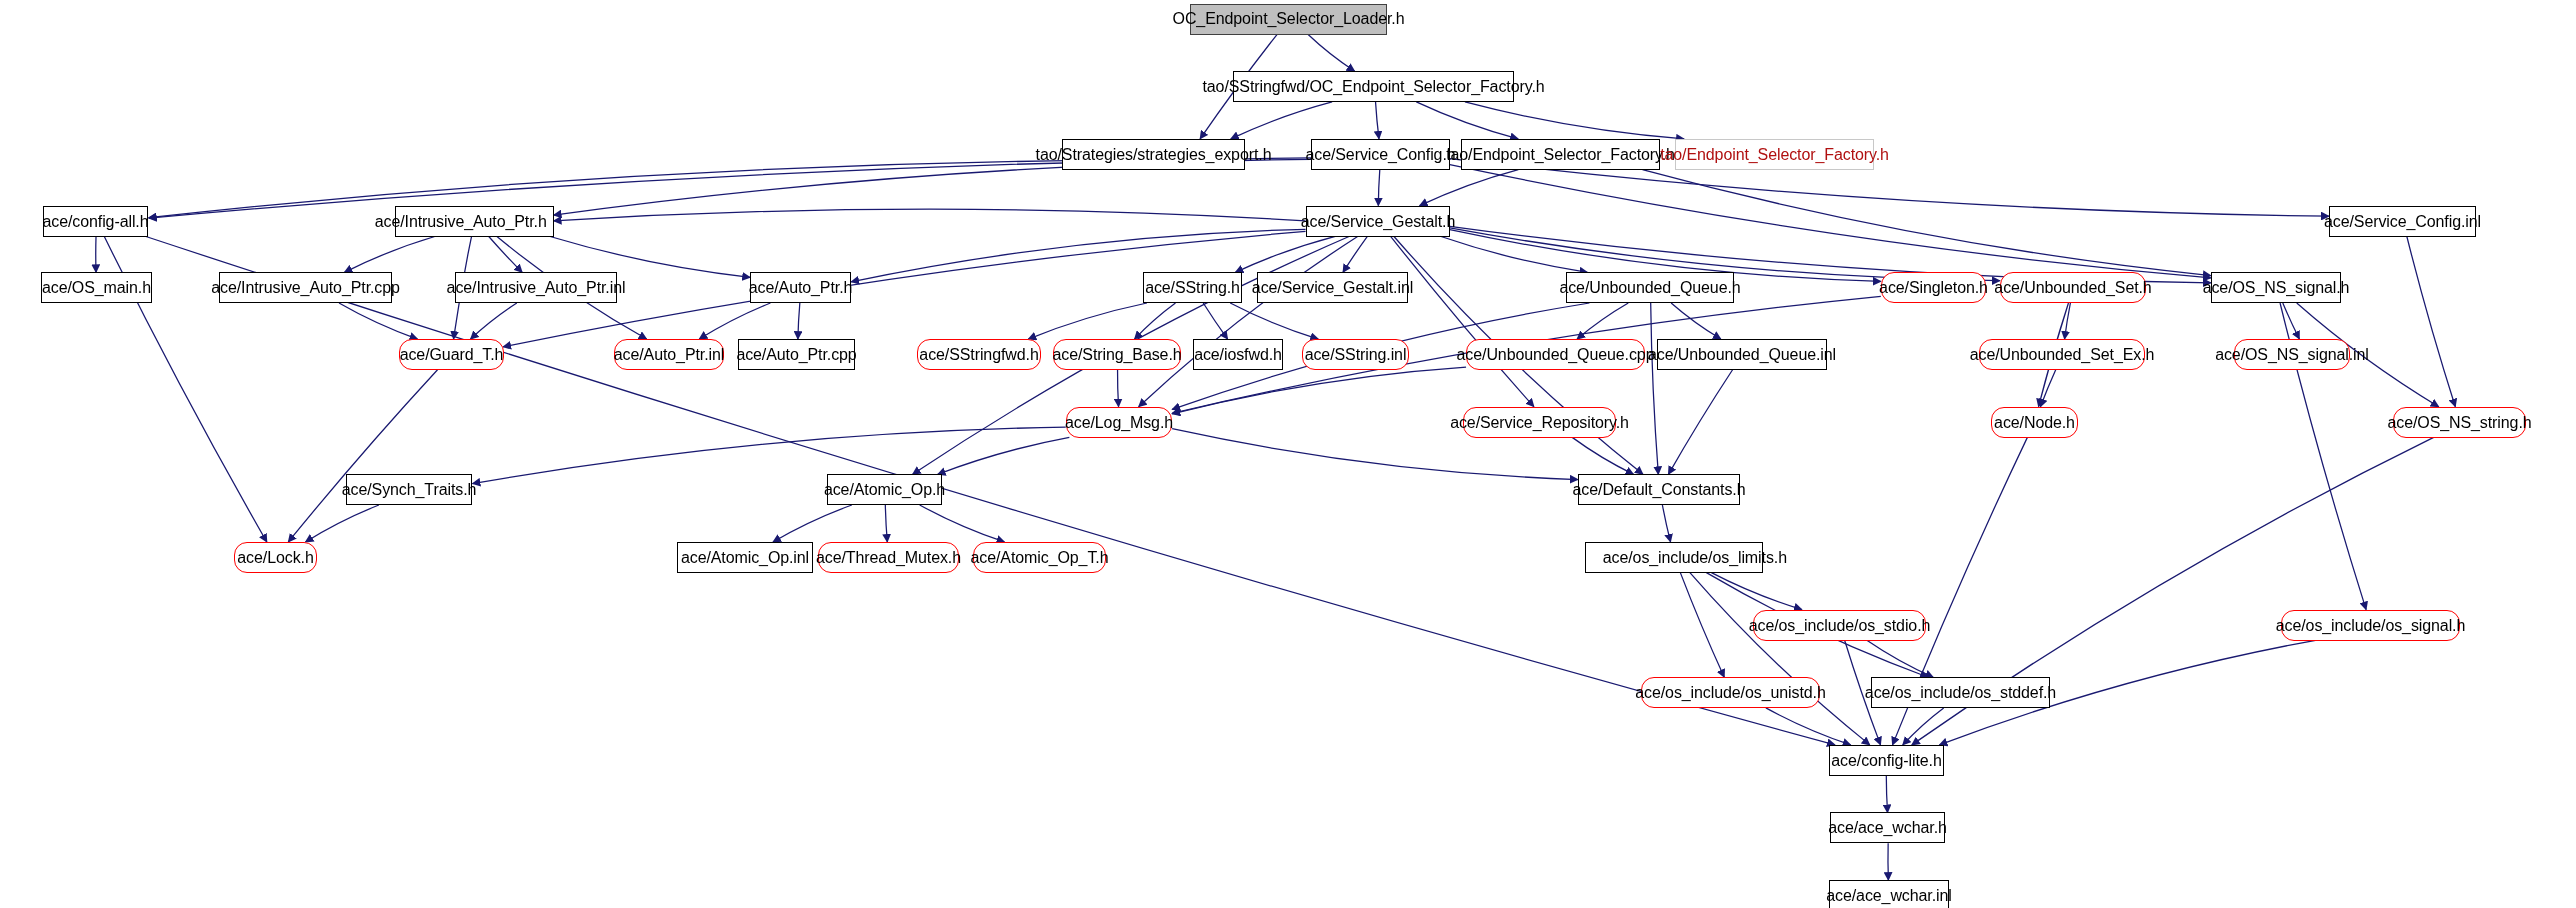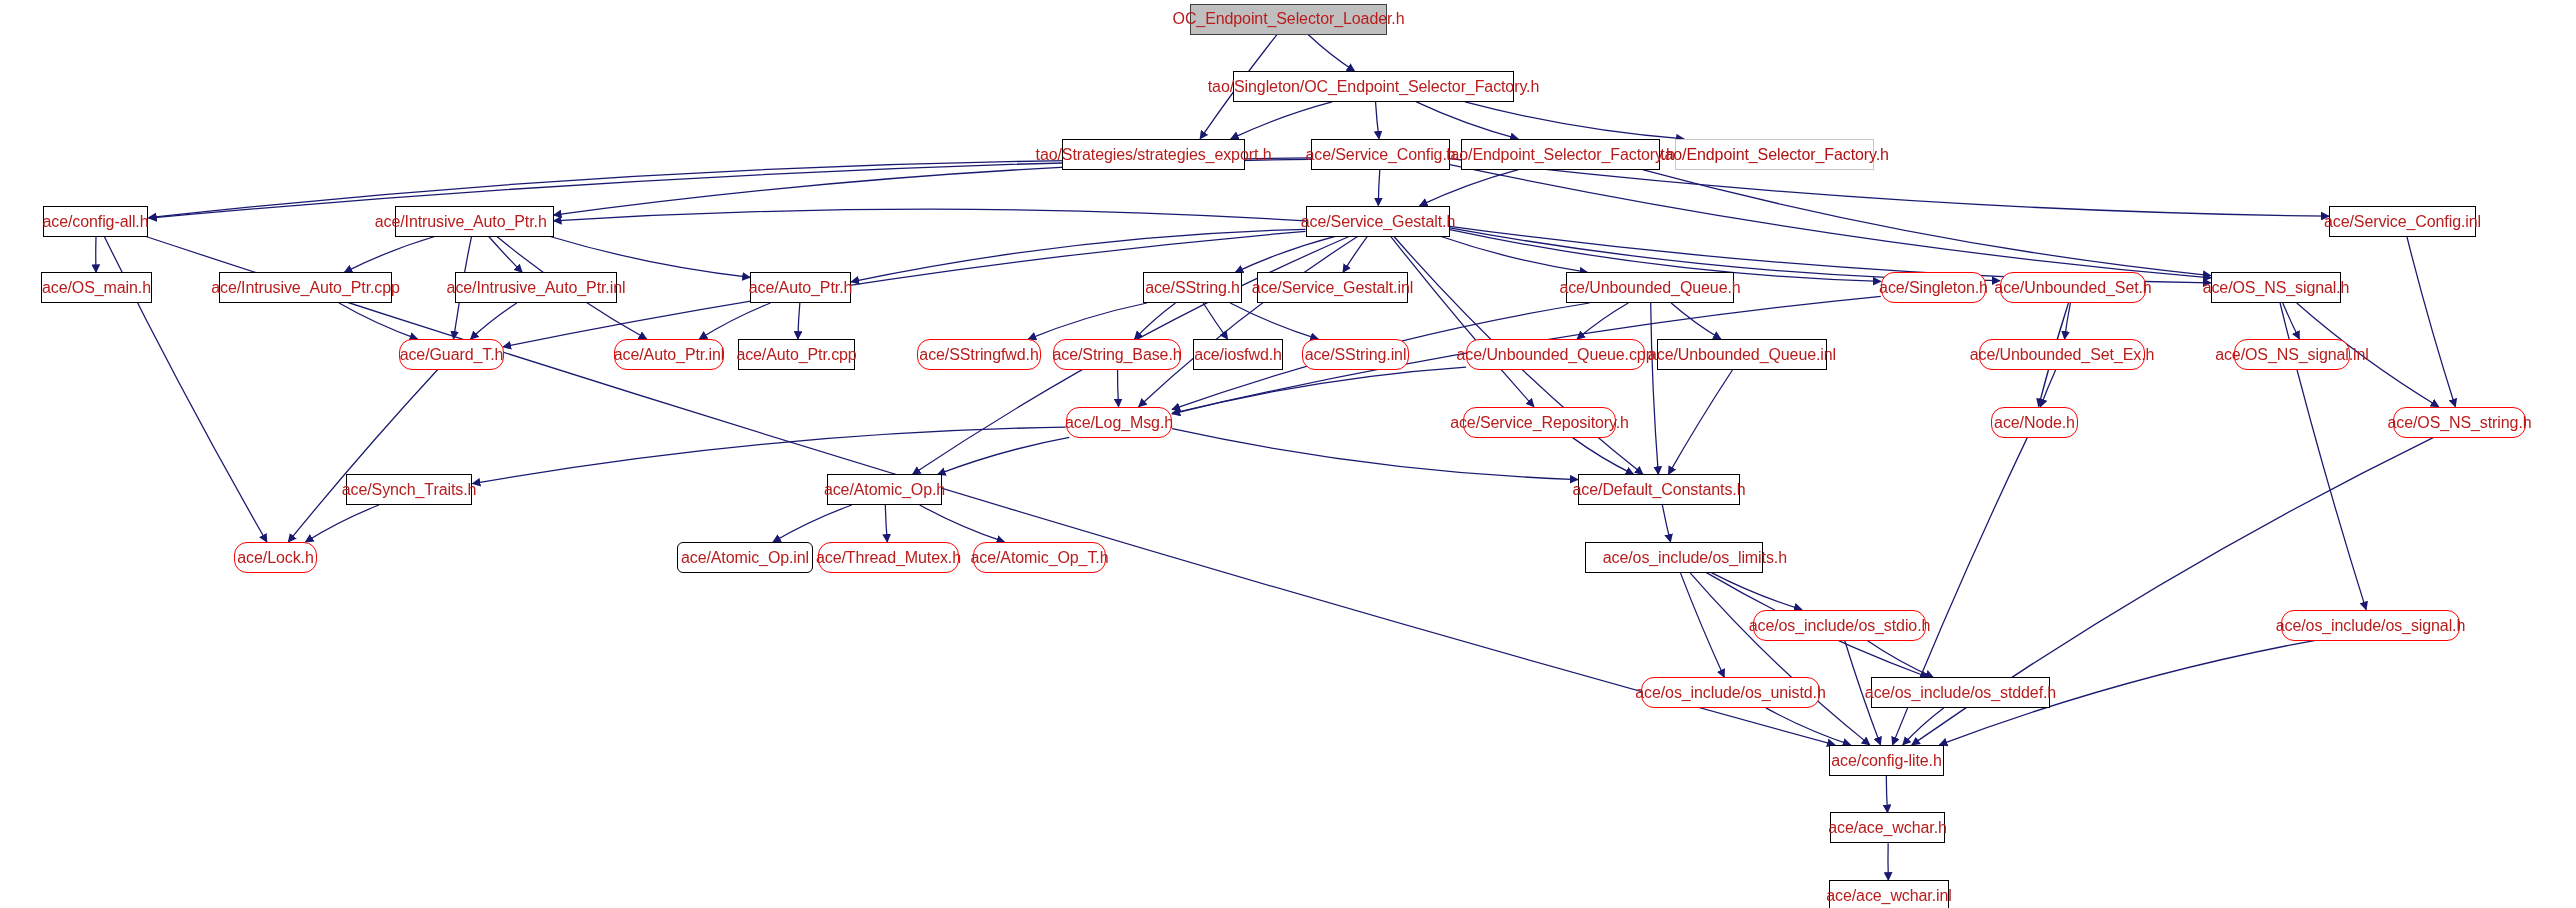--- a/index.html
+++ b/index.html
@@ -25,21 +25,21 @@
   }
   .node {
     position: absolute;
     box-sizing: border-box;
     display: flex;
     align-items: center;
     justify-content: center;
     white-space: nowrap;
     background: #ffffff;
     border: 1.4px solid #000000;
-    color: #b91c1c;
+    color: #000000;
     font-size: 16px;
     line-height: 1;
     letter-spacing: -0.1px;
     padding: 0 6.3px;
     height: 31px;
   }
   .node.red {
     border-color: #ff0000;
     border-radius: 13px;
   }
@@ -144,21 +144,21 @@
         <path d="M 2155.6866666666665 785 Q 2131.155 803.4582 2110.3133333333335 826" fill="none" stroke="#191970" stroke-width="1.4" marker-end="url(#arrow)"></path>
         <path d="M 2092.0666666666666 860 Q 2092.10425 880.521525 2093.4333333333334 901" fill="none" stroke="#191970" stroke-width="1.4" marker-end="url(#arrow)"></path>
         <path d="M 2094.1133333333332 935 Q 2093.60425 955.504305 2094.3866666666668 976" fill="none" stroke="#191970" stroke-width="1.4" marker-end="url(#arrow)"></path>
       </g>
   </svg>
   <div id="node-layer">
       <div class="node root" style="left: 1190px; top: 3.6px; width: 197px;">
         <span>OC_Endpoint_Selector_Loader.h</span>
       </div>
       <div class="node" style="left: 1233px; top: 71px; width: 281px;">
-        <span>tao/Singleton/OC_Endpoint_Selector_Factory.h</span>
+        <span>tao/SStringfwd/OC_Endpoint_Selector_Factory.h</span>
       </div>
       <div class="node" style="left: 1062px; top: 139px; width: 183px;">
         <span>tao/Strategies/strategies_export.h</span>
       </div>
       <div class="node" style="left: 1311px; top: 139px; width: 139px;">
         <span>ace/Service_Config.h</span>
       </div>
       <div class="node" style="left: 1461px; top: 139px; width: 199px;">
         <span>tao/Endpoint_Selector_Factory.h</span>
       </div>
@@ -257,21 +257,21 @@
       </div>
       <div class="node" style="left: 827px; top: 474px; width: 115px;">
         <span>ace/Atomic_Op.h</span>
       </div>
       <div class="node" style="left: 1578px; top: 474px; width: 162px;">
         <span>ace/Default_Constants.h</span>
       </div>
       <div class="node red" style="left: 234px; top: 542px; width: 83px;">
         <span>ace/Lock.h</span>
       </div>
-      <div class="node" style="left: 677px; top: 542px; width: 136px; border-radius: 6px;">
+      <div class="node" style="left: 677px; top: 542px; width: 136px;">
         <span>ace/Atomic_Op.inl</span>
       </div>
       <div class="node red" style="left: 818px; top: 542px; width: 141px;">
         <span>ace/Thread_Mutex.h</span>
       </div>
       <div class="node red" style="left: 973px; top: 542px; width: 133px;">
         <span>ace/Atomic_Op_T.h</span>
       </div>
       <div class="node" style="left: 1585px; top: 542px; width: 178px; padding-left: 48px;">
         <span>ace/os_include/os_limits.h</span>

